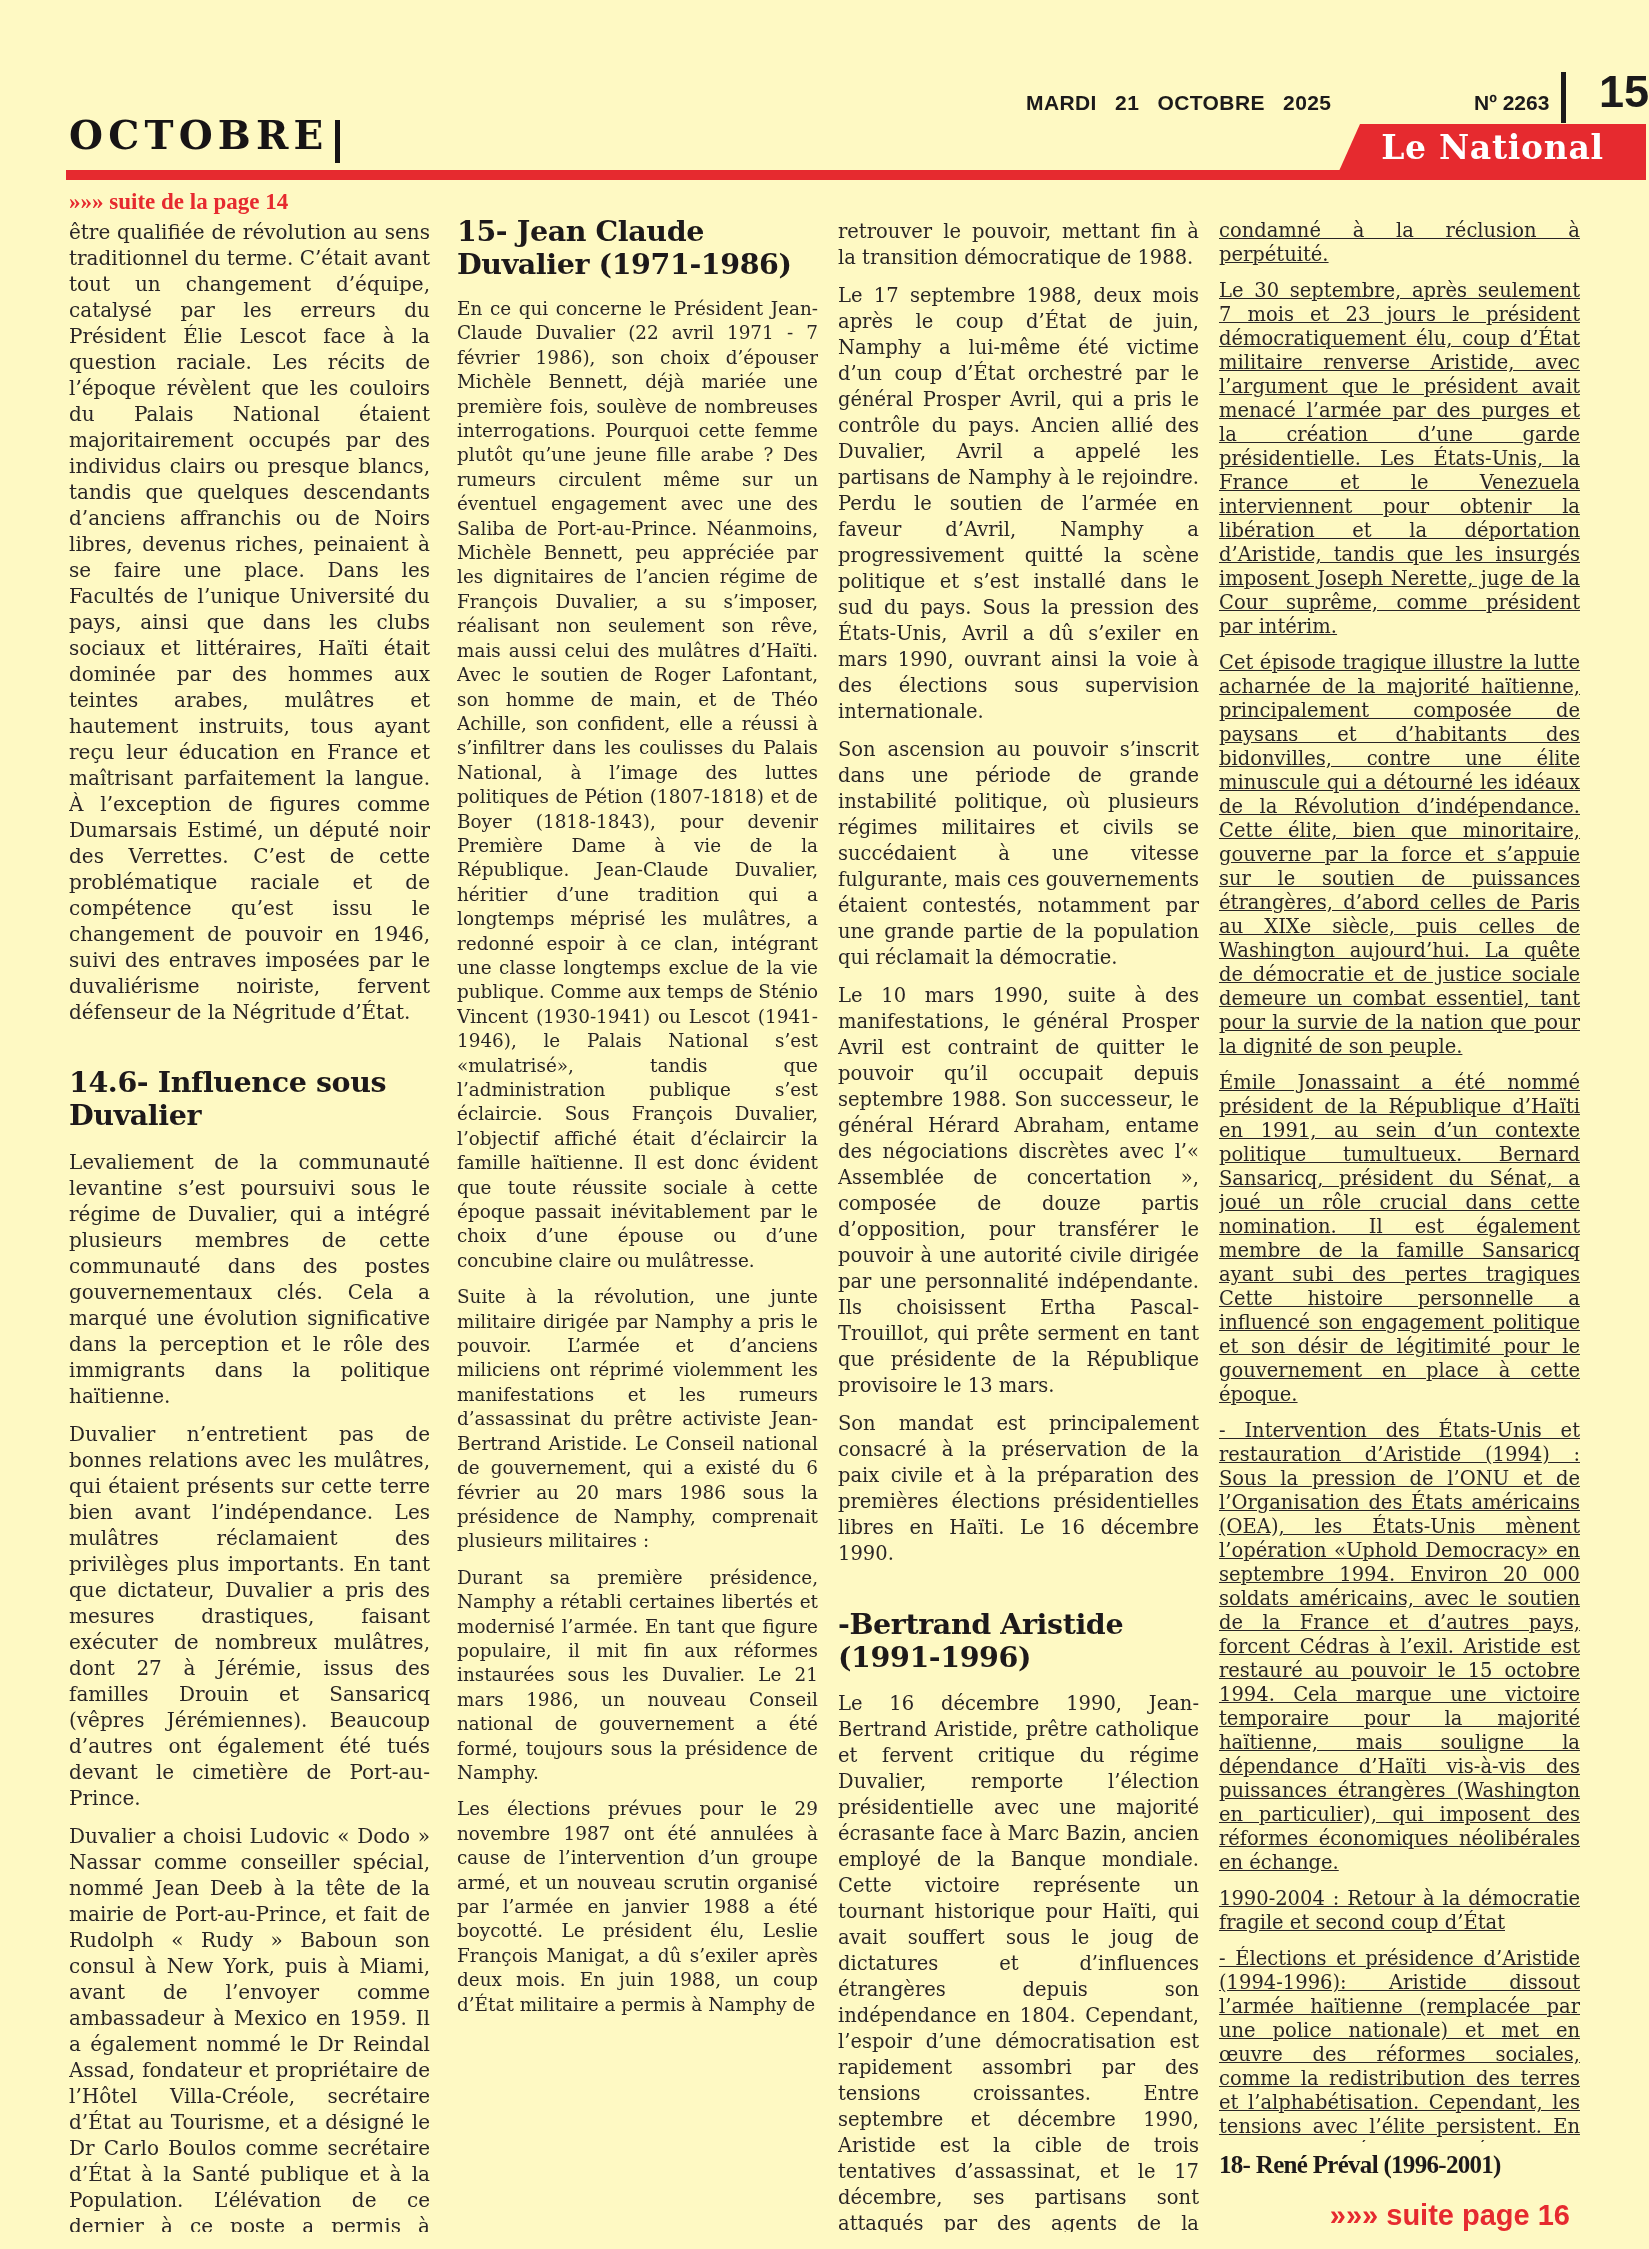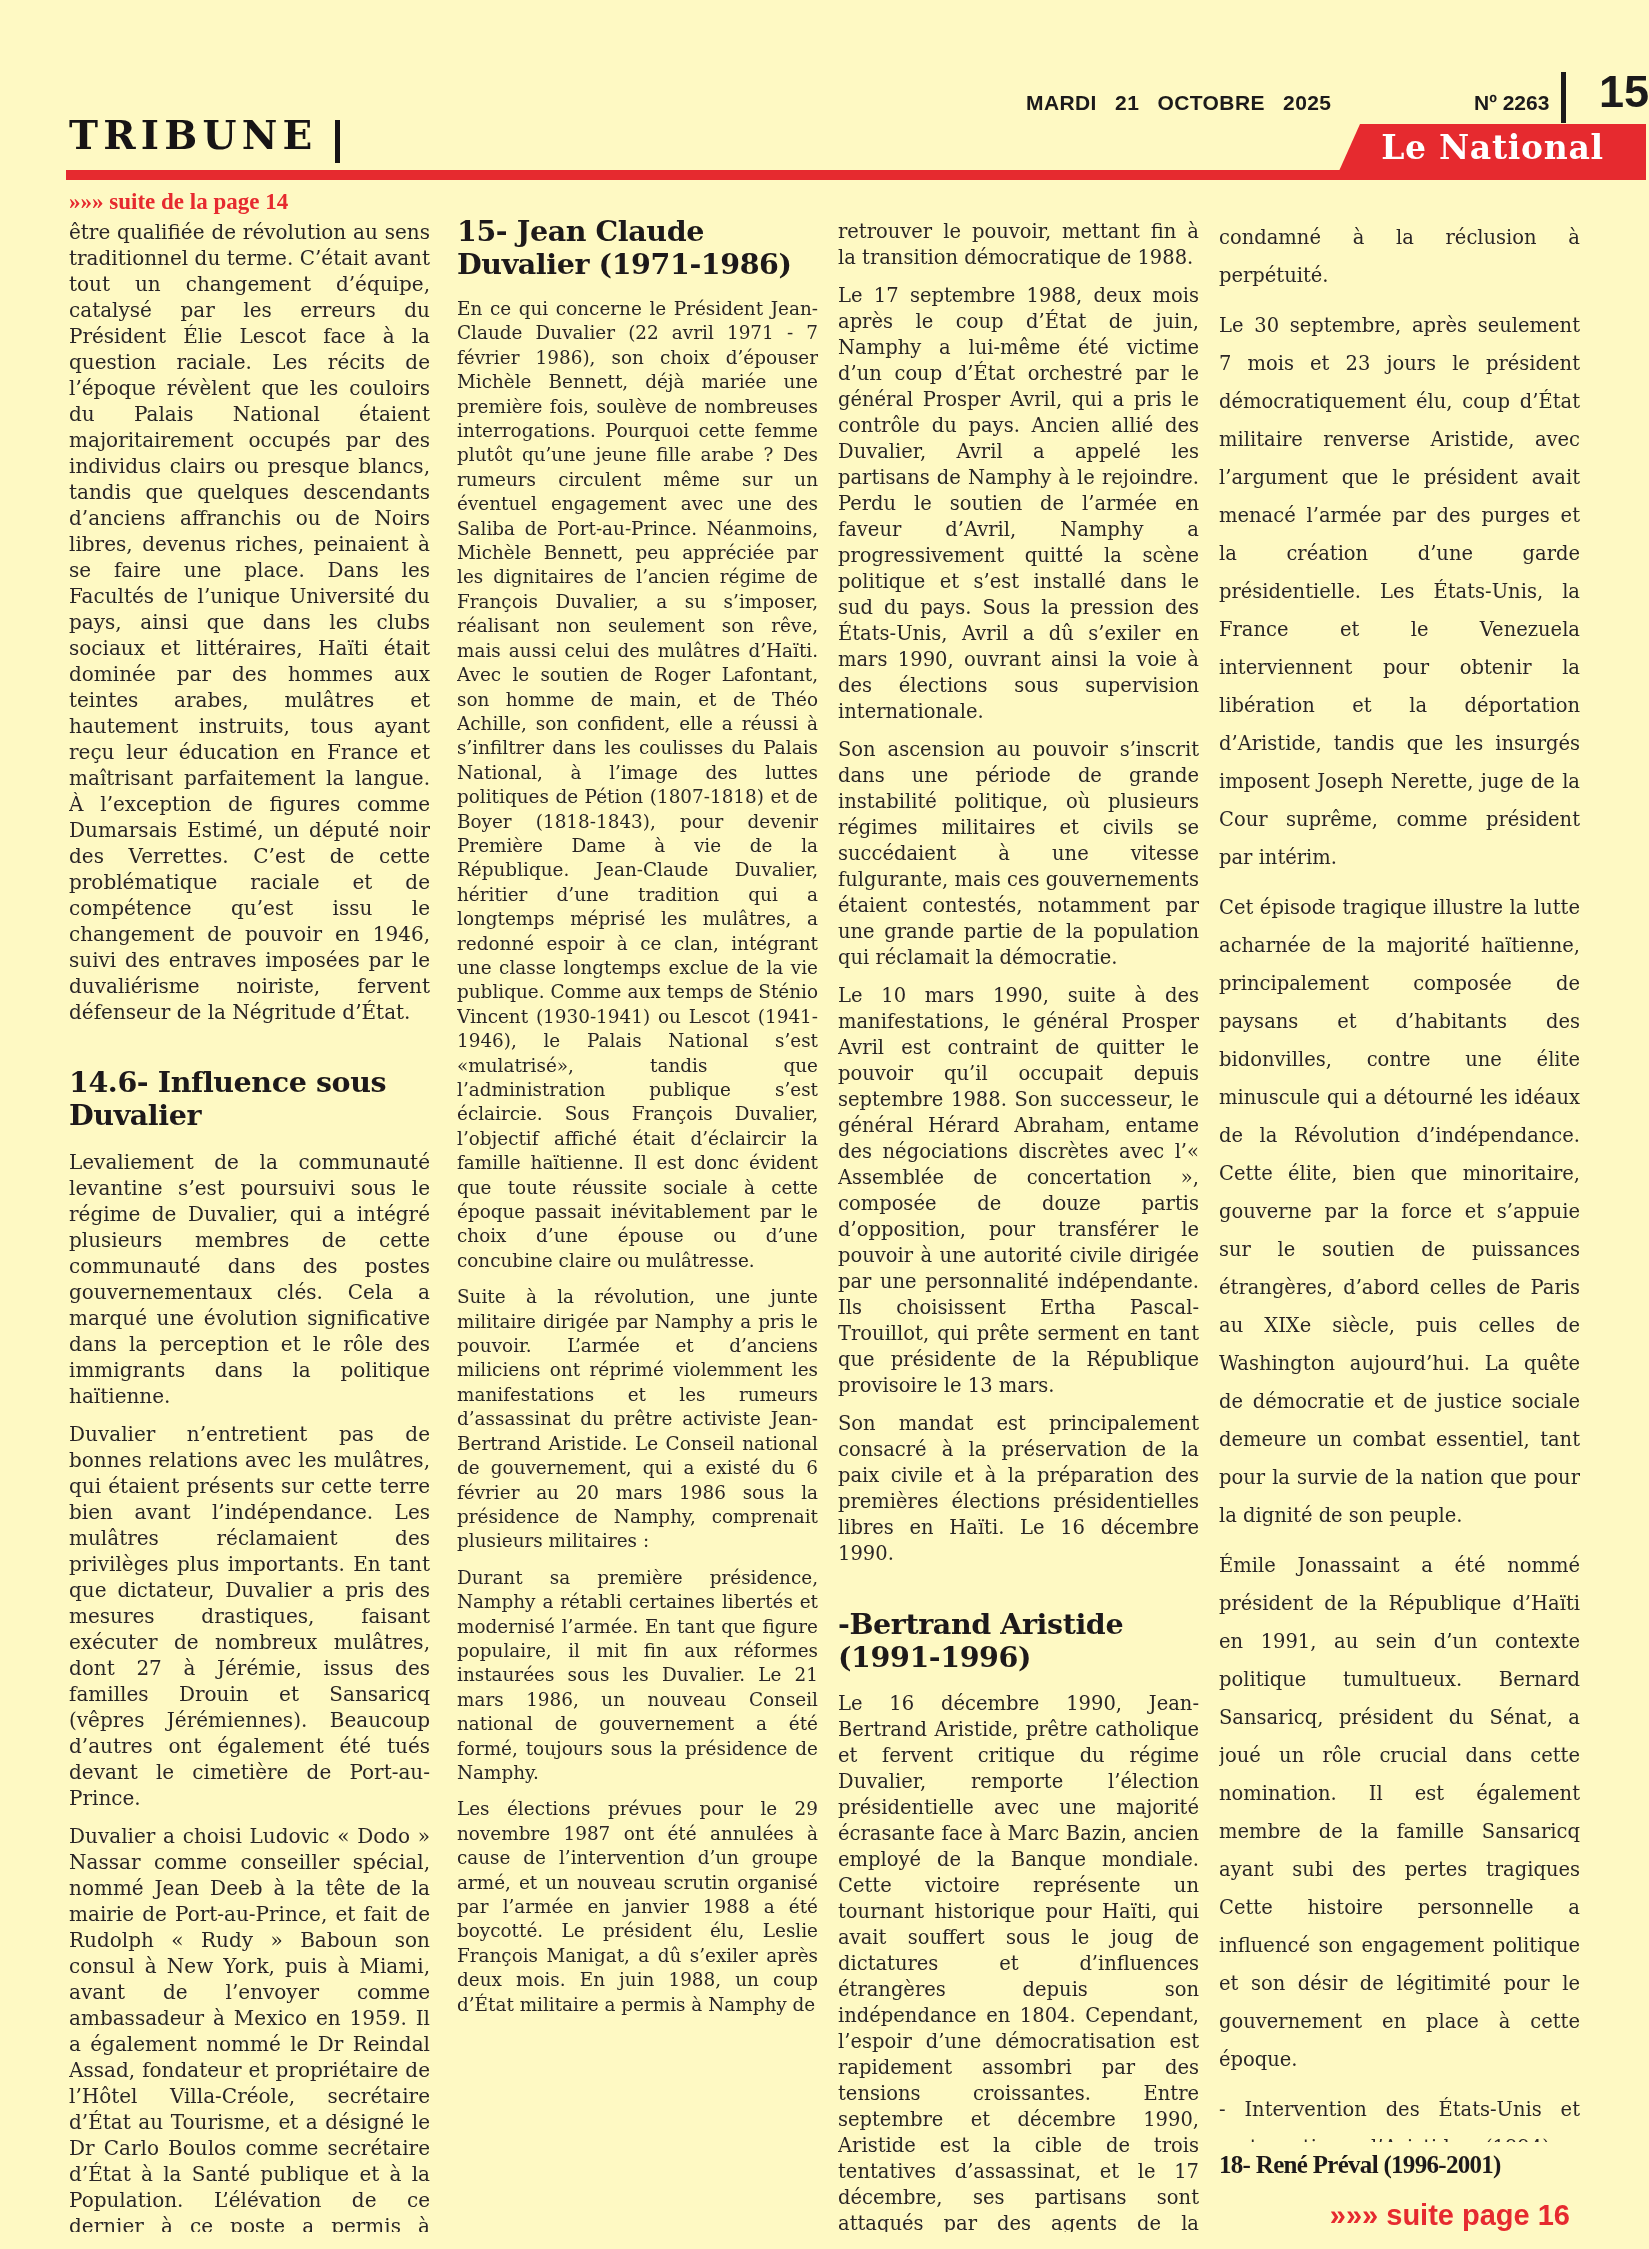--- a/index.html
+++ b/index.html
@@ -41,21 +41,21 @@
   }
   .continuation-top{
     position:absolute;left:69px;top:189px;
     font-family:Liberation Serif, serif;font-weight:600;font-size:23px;white-space:nowrap;
   }
   
   .col{position:absolute;top:219px;width:361px;overflow:hidden;text-align:justify;}
   .c1{left:69px;height:2013px;font-size:20px;line-height:26px;}
   .c2{left:457px;height:2013px;font-size:18.4px;line-height:24.4px;}
   .c3{left:838px;height:2013px;font-size:19.5px;line-height:26px;}
-  .c4{left:1219px;height:1923px;font-size:19.5px;line-height:38px;}
+  .c4{left:1219px;height:1923px;font-size:19.5px;line-height:24px;text-decoration:underline;}
   .body-p{margin:0 0 12px 0;padding:0;}
   .col-heading{
     font-size:28.5px;line-height:33px;font-weight:bold;color:#1d191a;
     margin:41px 0 16.5px 0;padding:0;text-align:left;letter-spacing:-0.4px;
   }
   .col-heading:first-child{margin-top:-4.5px;}
   
   .next-section-heading{
     position:absolute;left:1219px;top:2151px;width:420px;
     font-family:Liberation Serif, serif;font-weight:bold;font-size:25px;color:#1d191a;
@@ -69,21 +69,21 @@
 </head>
 <body>
 
 <div class="page">
 
   <div class="masthead-date">MARDI 21 OCTOBRE 2025</div>
   <div class="masthead-issue">Nº 2263</div>
   <div class="pageno-bar"></div>
   <div class="masthead-pageno">15</div>
 
-  <div class="section-title">TRIBUNE</div>
+  <div class="section-title">OCTOBRE</div>
   <div class="section-divider"></div>
 
   <div class="red-rule" style="background: rgb(230, 42, 47);"></div>
   <div class="brand-banner" style="background: rgb(230, 42, 47);">
     <span>Le National</span>
   </div>
 
   <div class="continuation-top" style="color: rgb(230, 42, 47);">»»» suite de la page  14</div>
 
   <section class="col c1">

